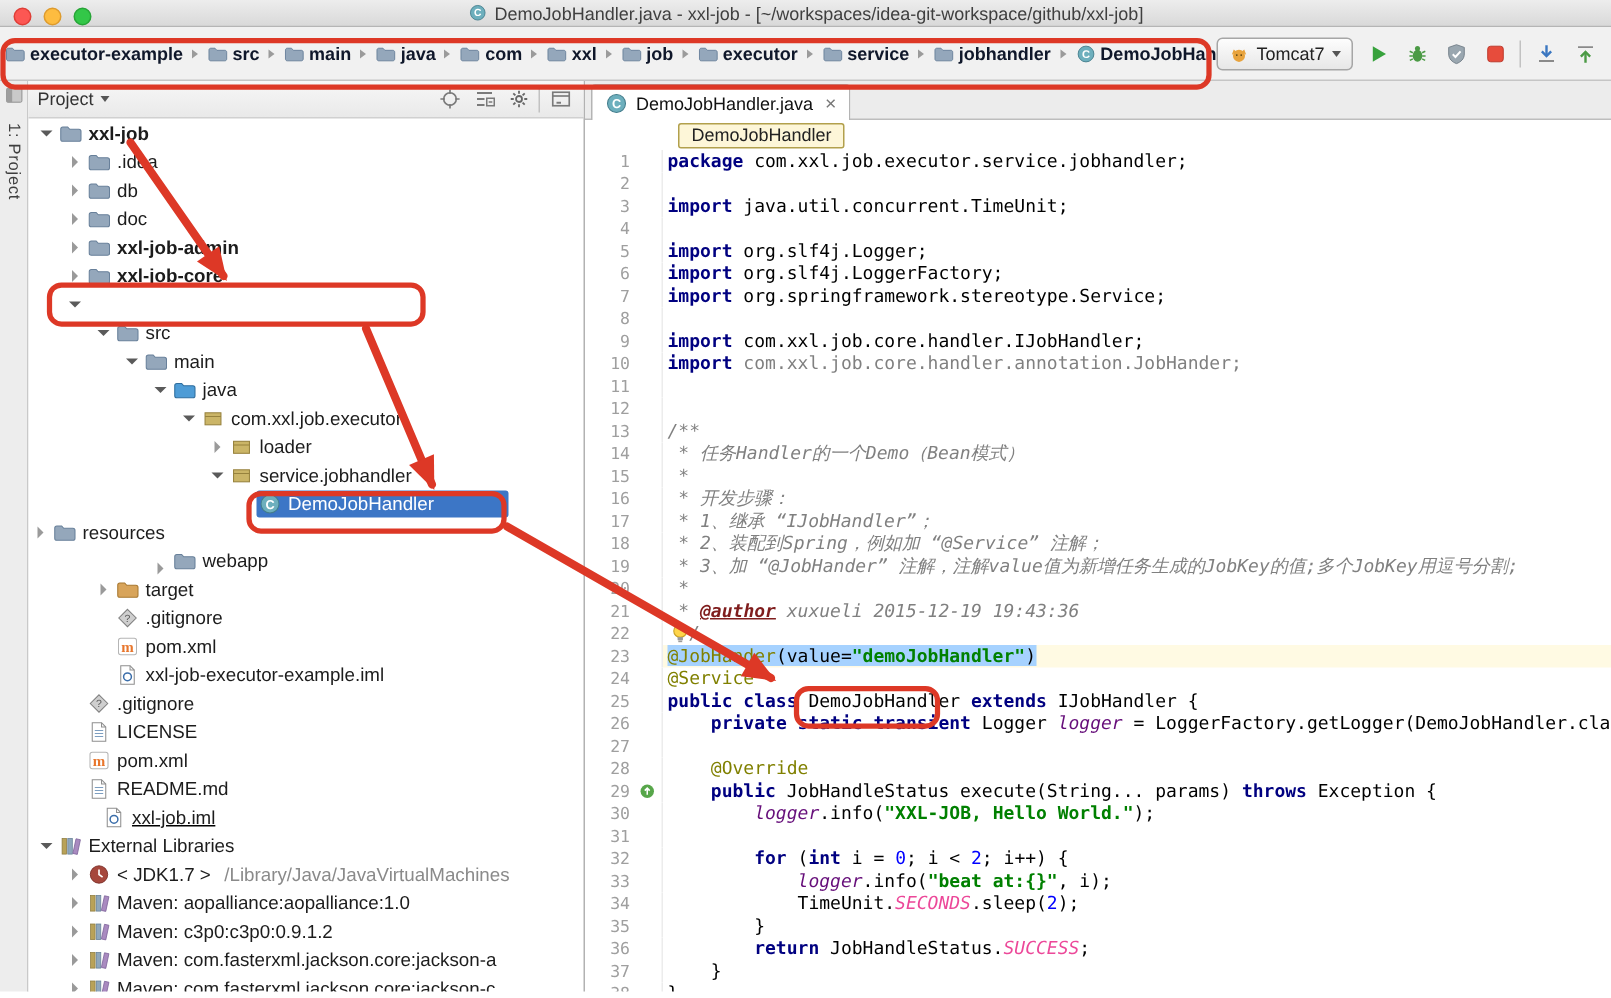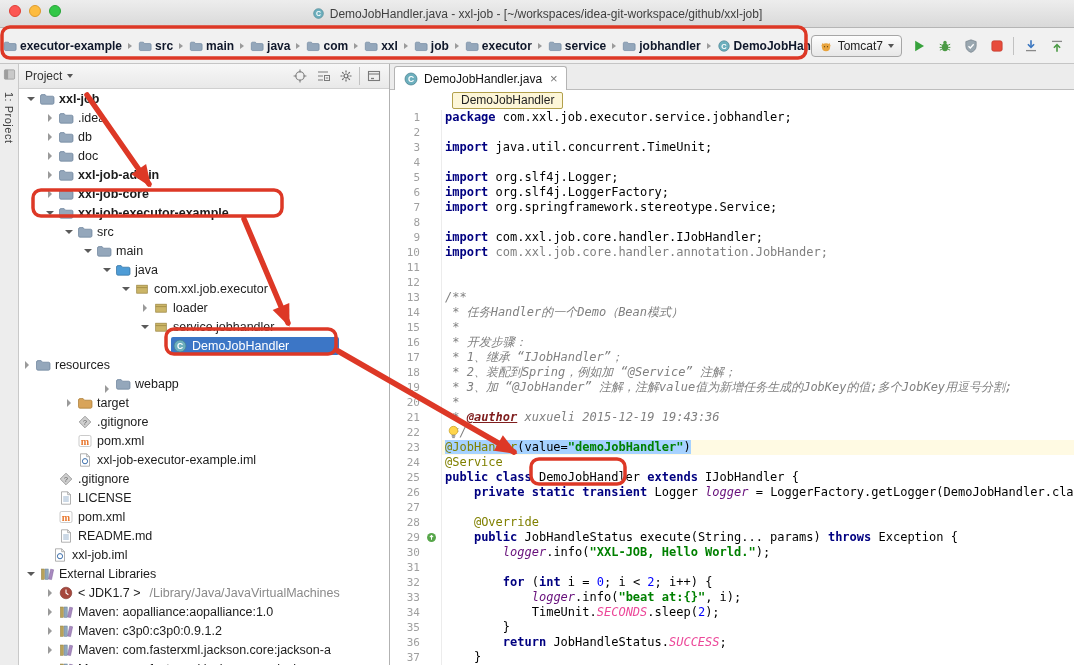--- a/index.html
+++ b/index.html
@@ -1,18 +1,18 @@
 <!DOCTYPE html>
 <html><head>
 <meta charset="utf-8">
 <style>
   *{box-sizing:border-box;margin:0;padding:0}
   html,body{width:1074px;height:665px;overflow:hidden;background:#fff;font-family:"Liberation Sans",sans-serif;position:relative}
   
-  .titlebar{height:28px;background:linear-gradient(#ededed,#d9d9d9);border-bottom:1px solid #b5b5b5;position:relative;display:flex;align-items:center;justify-content:center}
+  .titlebar{height:18px;background:linear-gradient(#ededed,#d9d9d9);border-bottom:1px solid #b5b5b5;position:relative;display:flex;align-items:center;justify-content:center}
   .traffic{position:absolute;left:9px;top:5px;display:flex;gap:8px}
   .tl{width:12px;height:12px;border-radius:50%}
   .tl.red{background:#fc5753;border:1px solid #df3e36}
   .tl.yel{background:#fdbc40;border:1px solid #de9b2d}
   .tl.grn{background:#33c748;border:1px solid #27a537}
   .title{font-size:12px;color:#3f3f3f;display:flex;gap:5px;align-items:center;white-space:nowrap}
   .title .ticon{width:13px;height:13px}
   
   .navbar{height:36px;background:#f1f1f1;border-bottom:1px solid #c5c5c5;display:flex;align-items:center;padding:0 8px 0 2px}
   .crumbs{display:flex;align-items:center;font-size:12px;font-weight:bold;color:#0f172a;overflow:hidden;white-space:nowrap}
@@ -376,28 +376,20 @@
                 <path d="M1.5 5c0-.8.6-1.4 1.4-1.4h3.2l1.4 1.6h6.1c.8 0 1.4.6 1.4 1.4v5.2c0 .8-.6 1.4-1.4 1.4H2.9c-.8 0-1.4-.6-1.4-1.4V5z" fill="#94A7BB" stroke="#68809A" stroke-width=".7"></path>
               </svg>
             </span>
             <span class="tlabel">xxl-job-core</span>
           </span>
         </div>
         <div class="trow bold" style="padding-left: 23px;">
           <span class="ar">
             <span class="ar-open"></span>
           </span>
-          <span class="tcontent">
-            <span class="ticon">
-              <svg viewBox="0 0 16 16">
-                <path d="M1.5 5c0-.8.6-1.4 1.4-1.4h3.2l1.4 1.6h6.1c.8 0 1.4.6 1.4 1.4v5.2c0 .8-.6 1.4-1.4 1.4H2.9c-.8 0-1.4-.6-1.4-1.4V5z" fill="#94A7BB" stroke="#68809A" stroke-width=".7"></path>
-              </svg>
-            </span>
-            <span class="tlabel">xxl-job-executor-example</span>
-          </span>
         </div>
         <div class="trow" style="padding-left: 42px;">
           <span class="ar">
             <span class="ar-open"></span>
           </span>
           <span class="tcontent">
             <span class="ticon">
               <svg viewBox="0 0 16 16">
                 <path d="M1.5 5c0-.8.6-1.4 1.4-1.4h3.2l1.4 1.6h6.1c.8 0 1.4.6 1.4 1.4v5.2c0 .8-.6 1.4-1.4 1.4H2.9c-.8 0-1.4-.6-1.4-1.4V5z" fill="#94A7BB" stroke="#68809A" stroke-width=".7"></path>
               </svg>
@@ -604,21 +596,21 @@
             <span class="ticon">
               <svg viewBox="0 0 16 16">
                 <path d="M3.5 1.8h6.2l2.8 2.9v9.5H3.5z" fill="#fff" stroke="#8f8f8f" stroke-width=".7"></path>
                 <path d="M9.7 1.8v2.9h2.8" fill="none" stroke="#8f8f8f" stroke-width=".7"></path>
                 <path d="M5.2 7h5.6M5.2 9h5.6M5.2 11h5.6" stroke="#7d9ec0" stroke-width=".8"></path>
               </svg>
             </span>
             <span class="tlabel">README.md</span>
           </span>
         </div>
-        <div class="trow" style="padding-left: 17px;">
+        <div class="trow" style="padding-left: 33px; text-decoration: underline;">
           <span class="ar"></span>
           <span class="tcontent">
             <span class="ticon">
               <svg viewBox="0 0 16 16">
                 <path d="M3.5 1.8h6.2l2.8 2.9v9.5H3.5z" fill="#fff" stroke="#8f8f8f" stroke-width=".7"></path>
                 <path d="M9.7 1.8v2.9h2.8" fill="none" stroke="#8f8f8f" stroke-width=".7"></path>
                 <circle cx="8" cy="9.2" r="2.6" fill="none" stroke="#3b6eaa" stroke-width="1"></circle>
               </svg>
             </span>
             <span class="tlabel">xxl-job.iml</span>

